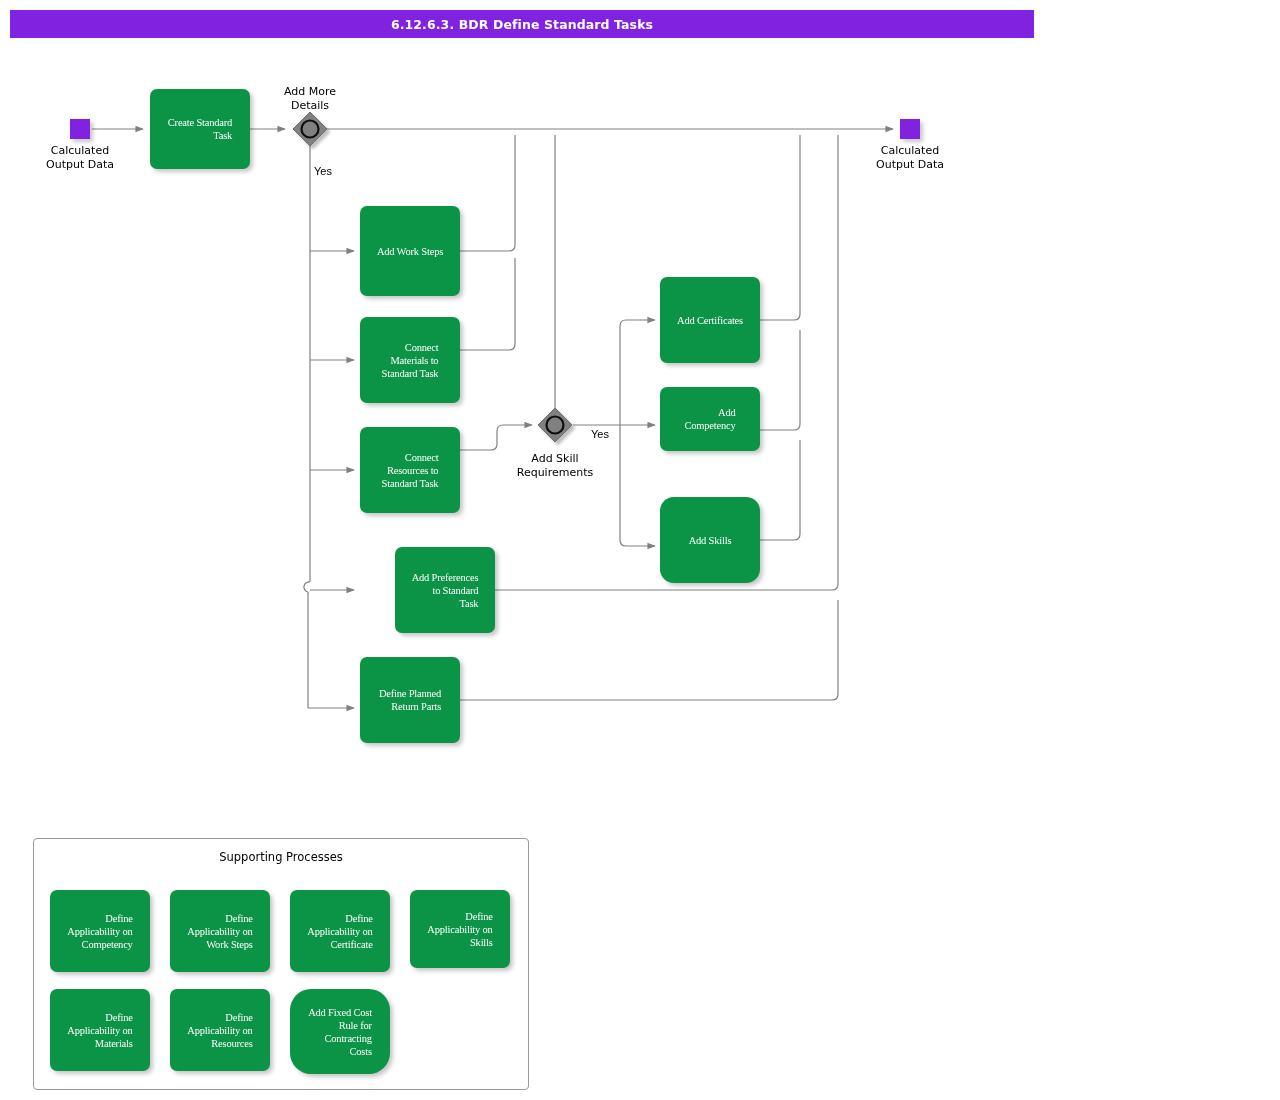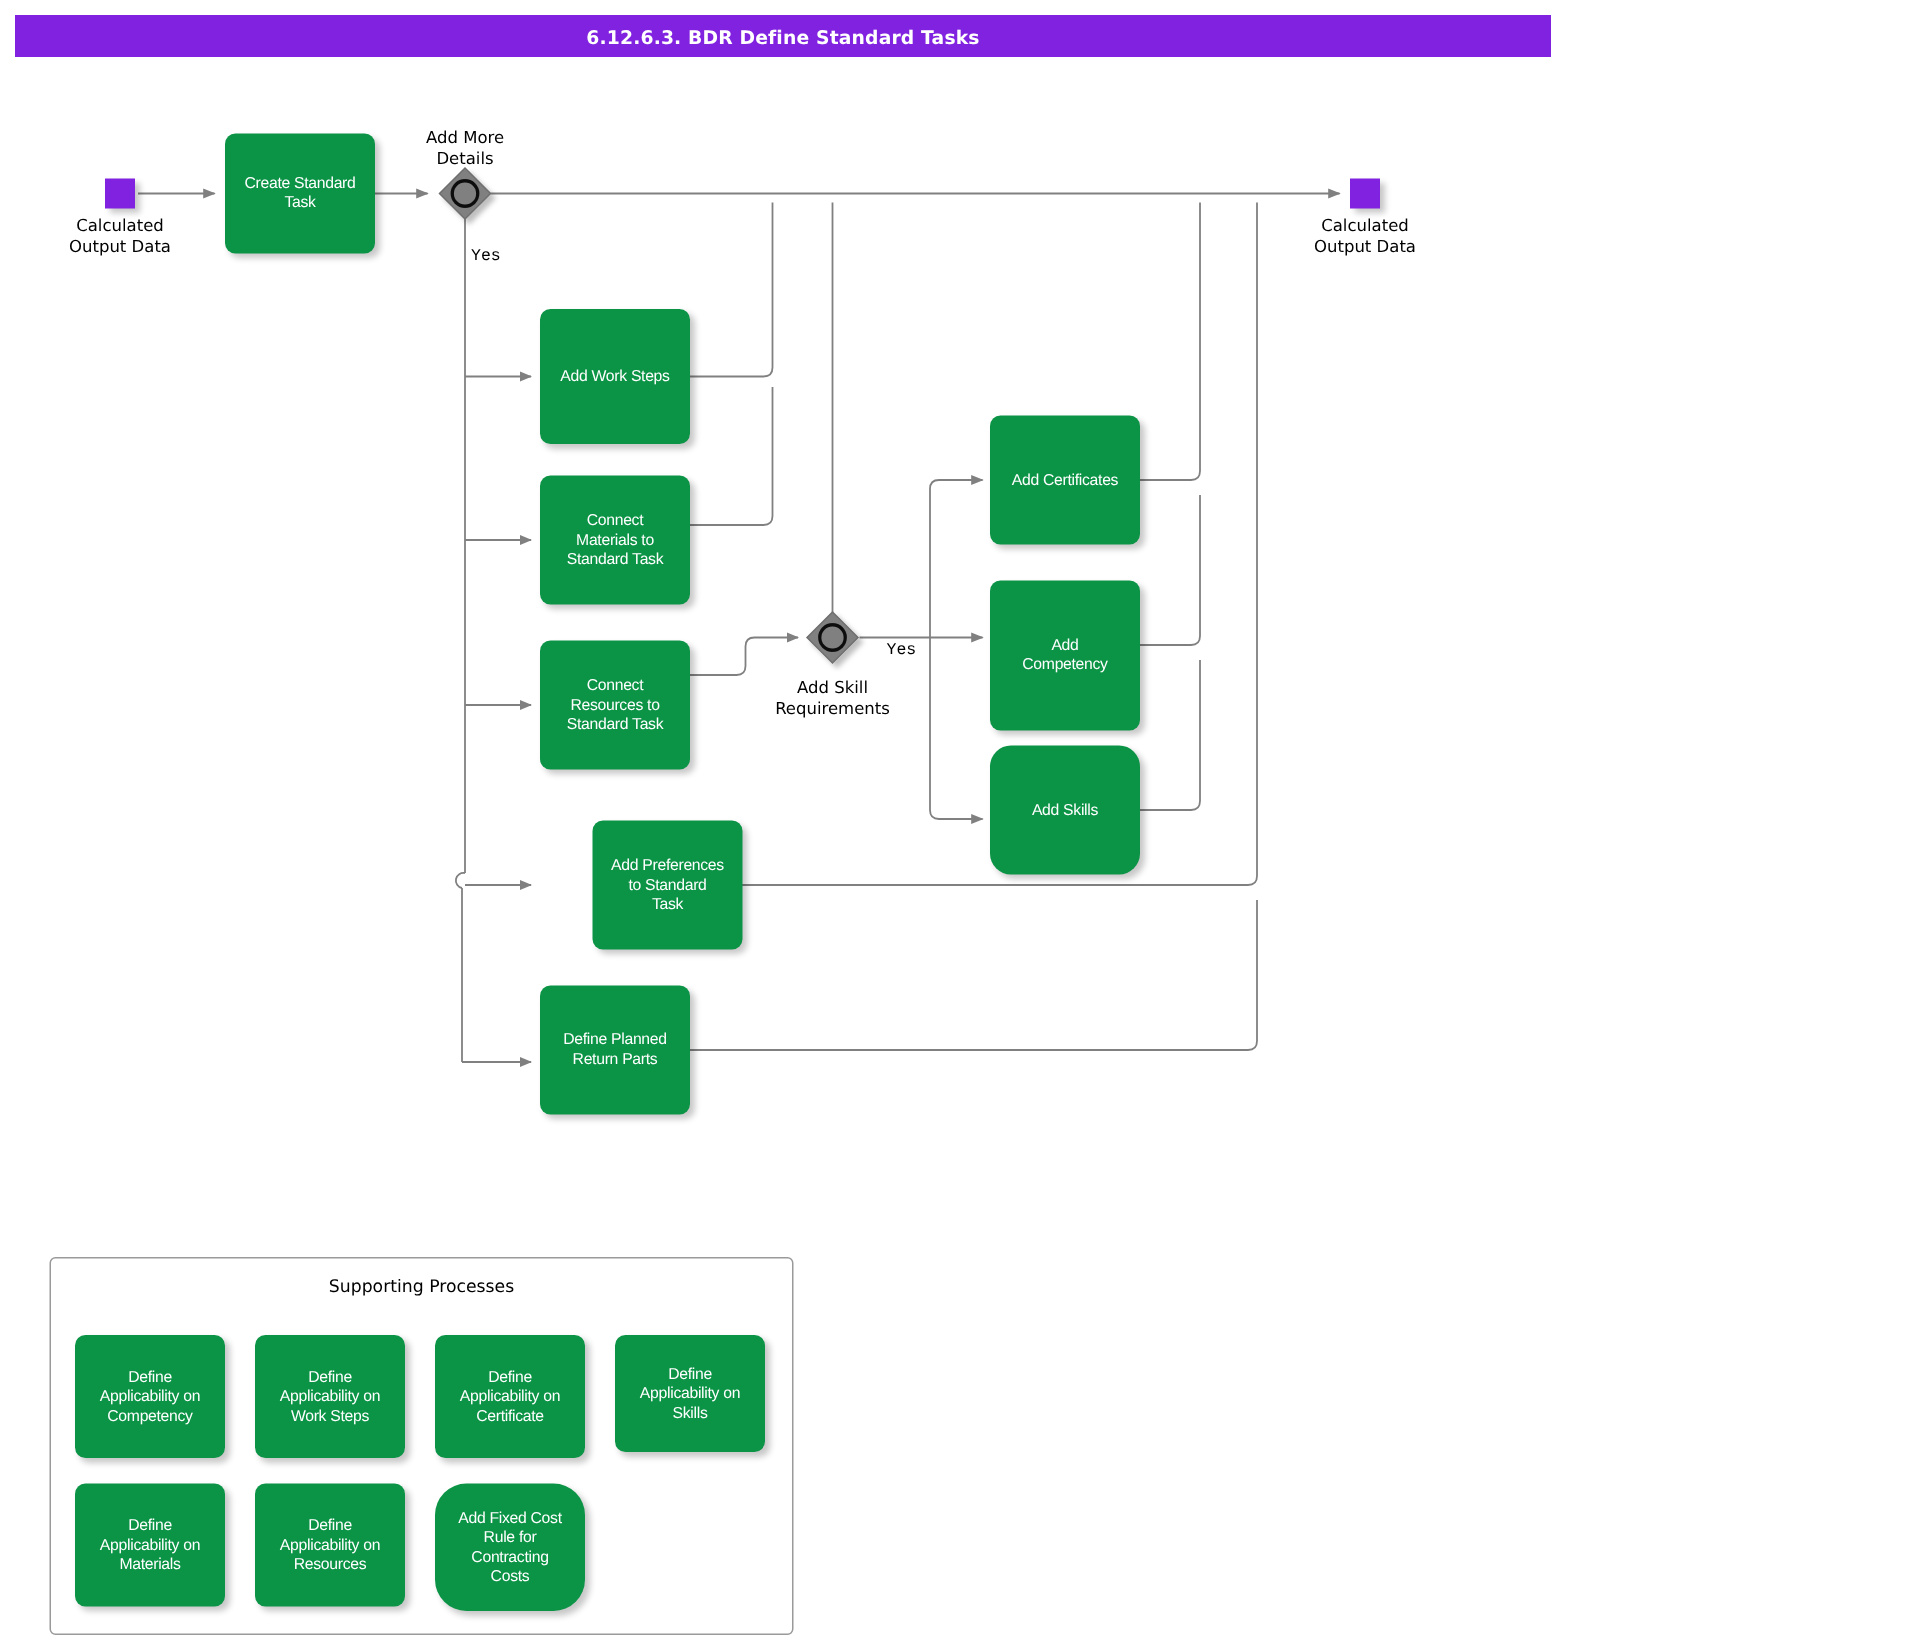--- a/index.html
+++ b/index.html
@@ -58,24 +58,24 @@
     border-radius: 7px;
     box-shadow: 3px 3px 4px rgba(0,0,0,0.22);
     display: flex;
     align-items: center;
     justify-content: center;
     box-sizing: border-box;
     padding: 2px 5px;
   }
   .task .tlabel {
     color: #ffffff;
-    font-family: Liberation Sans, sans-serif;
+    font-family: Liberation Serif, serif;
     font-size: 10.5px;
     line-height: 13px;
-    text-align: center;
+    text-align: right;
     letter-spacing: -0.2px;
     white-space: pre-line;
   }
   
   .dataobj {
     position: absolute;
     width: 20px;
     height: 20px;
     background: #8122E0;
     box-shadow: 3px 3px 4px rgba(0,0,0,0.22);
@@ -95,21 +95,21 @@
     color: #000000;
     font-family: "DejaVu Sans", sans-serif;
     font-size: 11px;
     line-height: 13.5px;
     white-space: pre-line;
   }
   
   .flow-label {
     position: absolute;
     color: #000000;
-    font-family: Liberation Mono, monospace;
+    font-family: Liberation Sans, sans-serif;
     font-size: 11px;
     white-space: nowrap;
   }
   
   #support-group {
     position: absolute;
     left: 33px;
     top: 838px;
     width: 496px;
     height: 252px;
@@ -252,21 +252,21 @@
 
     <div class="task" style="left:360px; top:657px; width:100px; height:86px;">
       <span class="tlabel">Define Planned
 Return Parts</span>
     </div>
 
     <div class="task" style="left:660px; top:277px; width:100px; height:86px;">
       <span class="tlabel">Add Certificates</span>
     </div>
 
-    <div class="task" style="left:660px; top:387px; width:100px; height:100px;">
+    <div class="task" style="left:660px; top:387px; width:100px; height:64px;">
       <span class="tlabel">Add
 Competency</span>
     </div>
 
     <div class="task" style="left:660px; top:497px; width:100px; height:86px;border-radius:14px;">
       <span class="tlabel">Add Skills</span>
     </div>
 
     <div id="support-group"></div>
     <div id="support-title">Supporting Processes</div>

